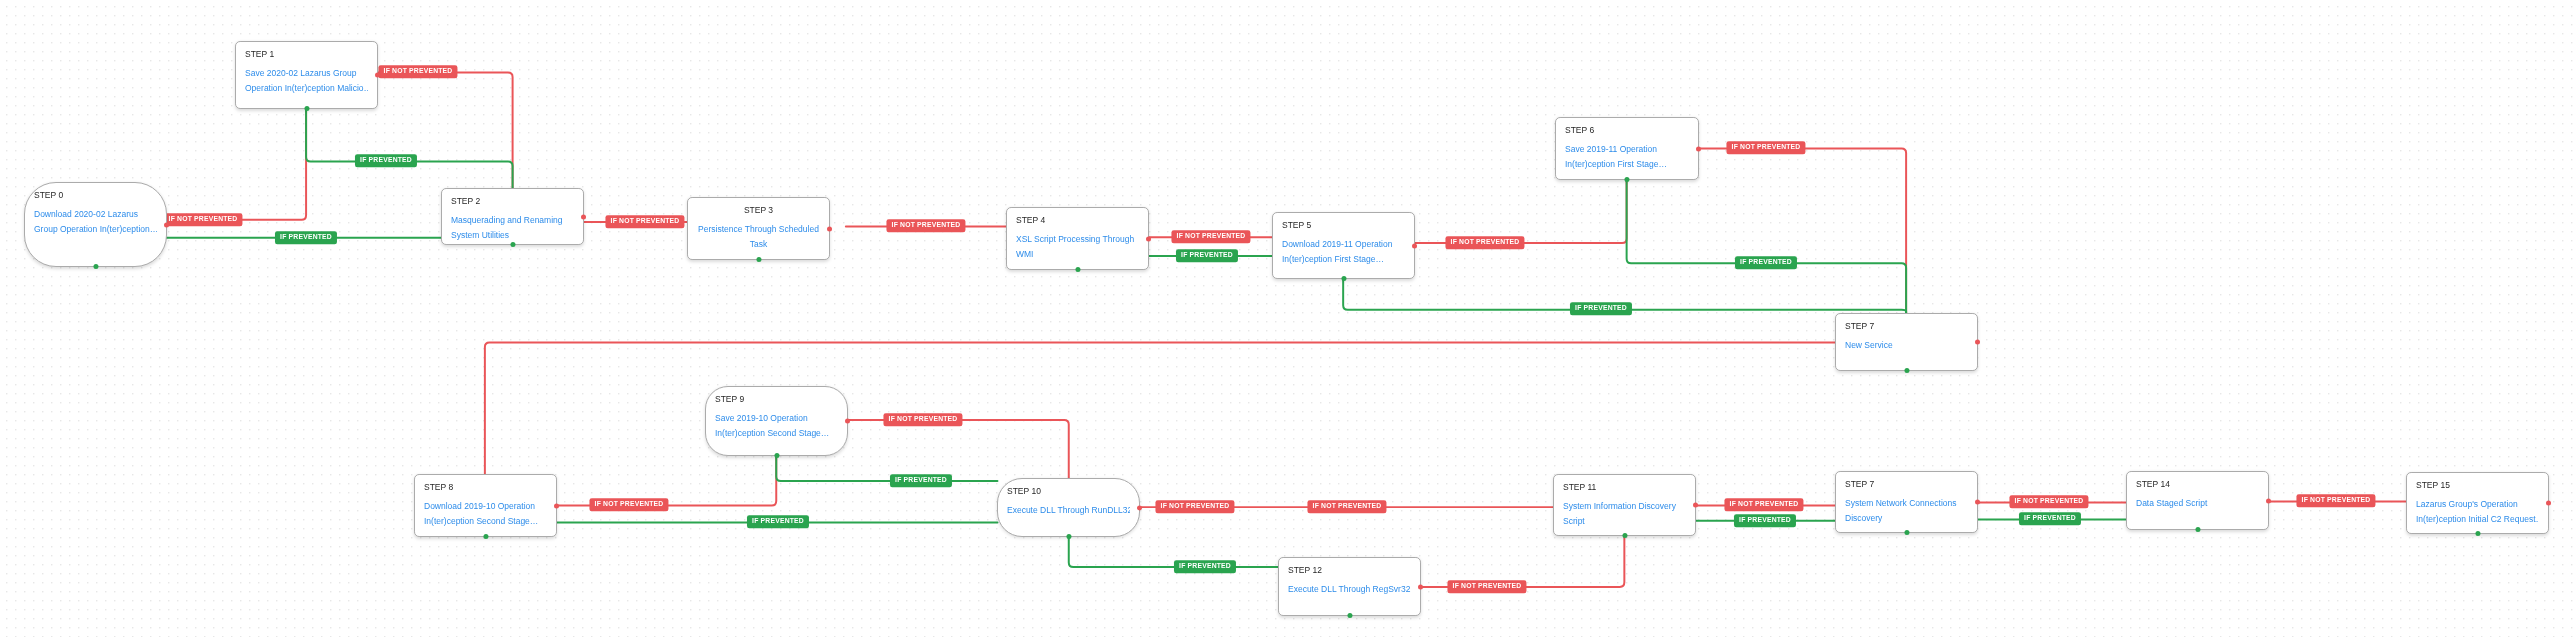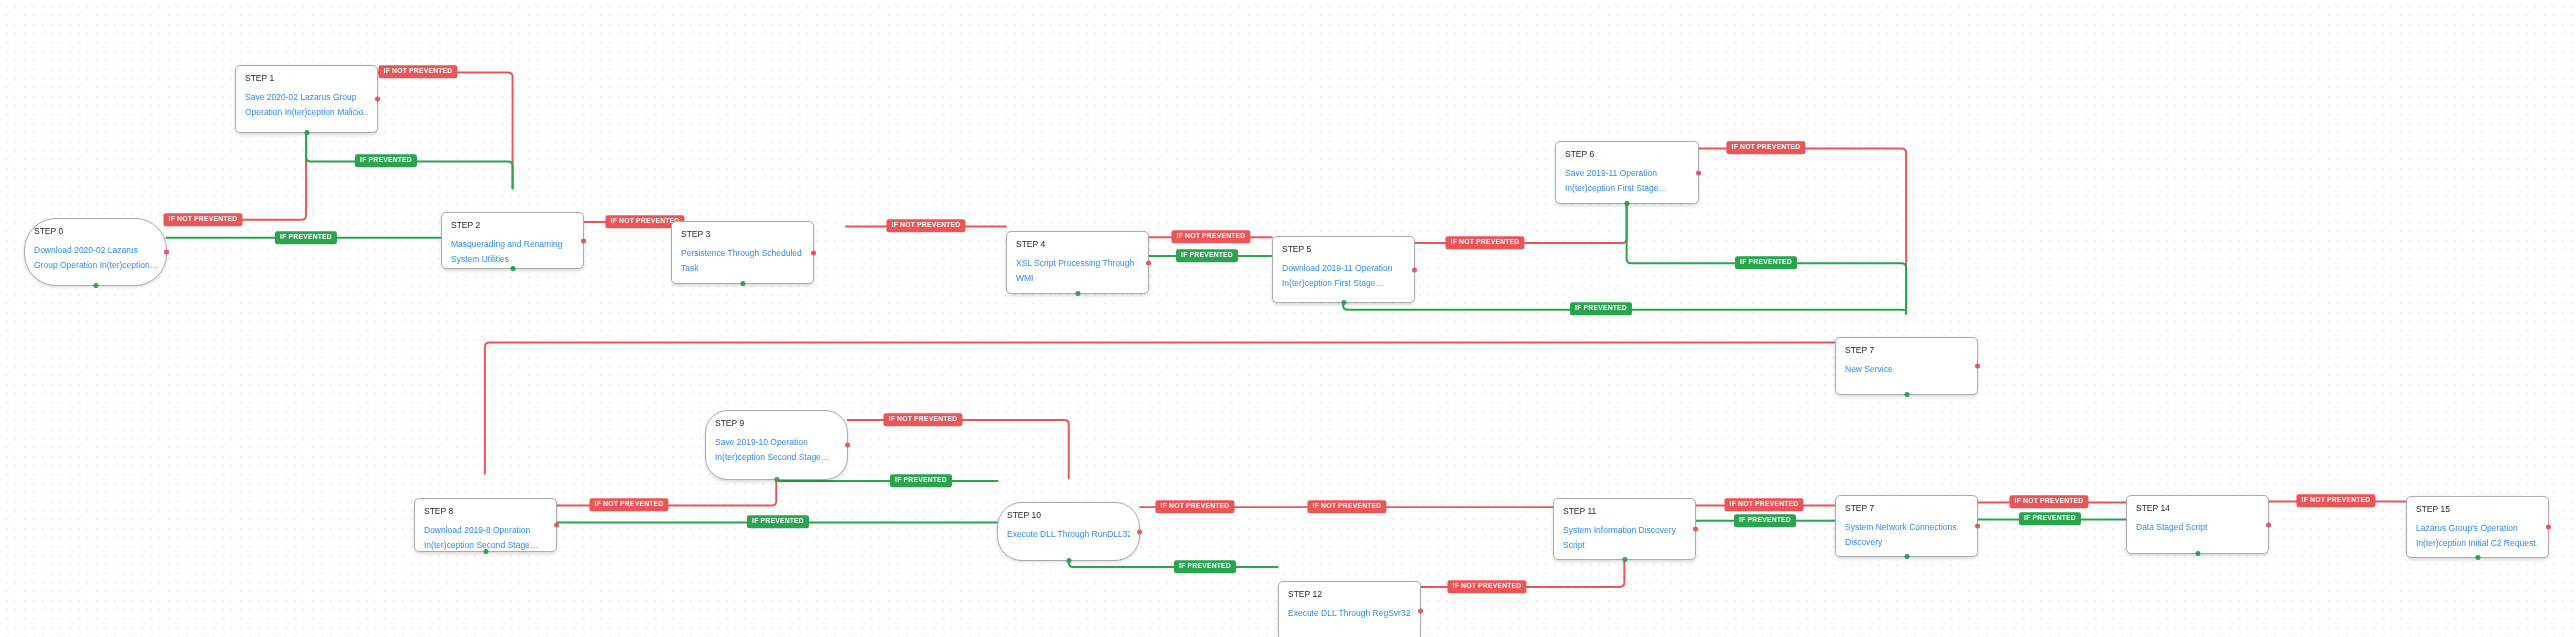--- a/index.html
+++ b/index.html
@@ -14,21 +14,20 @@
     position:absolute;z-index:2;transform:translate(-50%,-50%);
     color:#ffffff;font-size:6.8px;font-weight:bold;letter-spacing:0.2px;
     padding:2.3px 5.1px;border-radius:2.3px;white-space:nowrap;line-height:1.3;
   }
   .edge-label.red{background:#EA5558;}
   .edge-label.green{background:#2AA44F;}
   .node{
     position:absolute;z-index:3;background:#ffffff;border:0.8px solid #ababab;
     border-radius:5.1px;box-sizing:border-box;padding:7.4px 9px;
     box-shadow:0 1.1px 3.4px rgba(0,0,0,0.14);
-    margin-top:24px;
   }
   .node-title{font-size:8.5px;color:#1f1f1f;font-weight:500;margin-bottom:5.1px;line-height:1.35;}
   .node-line{font-size:8.5px;color:#2D8CEA;line-height:15.3px;white-space:nowrap;overflow:hidden;}
   .handle{position:absolute;width:5.1px;height:5.1px;border-radius:50%;}
   .handle.bottom{left:50%;bottom:-3.4px;transform:translateX(-50%);background:#2AA44F;}
   .handle.right{right:-3.4px;top:50%;transform:translateY(-50%);background:#EA5558;}
 </style>
 </head>
 <body>
 
@@ -81,42 +80,42 @@
       <div class="edge-label green" style="left: 1207px; top: 256px;">IF PREVENTED</div>
       <div class="edge-label green" style="left: 1601px; top: 309px;">IF PREVENTED</div>
       <div class="edge-label green" style="left: 1766px; top: 263px;">IF PREVENTED</div>
       <div class="edge-label green" style="left: 921px; top: 481px;">IF PREVENTED</div>
       <div class="edge-label green" style="left: 778px; top: 522px;">IF PREVENTED</div>
       <div class="edge-label green" style="left: 1205px; top: 567px;">IF PREVENTED</div>
       <div class="edge-label green" style="left: 1765px; top: 521px;">IF PREVENTED</div>
       <div class="edge-label green" style="left: 2050px; top: 519px;">IF PREVENTED</div>
     </div>
   <div id="nodes-layer">
-      <div class="node" style="left: 24px; top: 194px; width: 143px; height: 68px; border-radius: 32px;">
+      <div class="node" style="left: 24px; top: 182px; width: 143px; height: 85px; border-radius: 32px;">
         <div class="node-title">STEP 0</div>
         <div class="node-line">Download 2020-02 Lazarus</div>
         <div class="node-line">Group Operation In(ter)ception…</div>
         <span class="handle bottom"></span>
         <span class="handle right"></span>
       </div>
       <div class="node" style="left: 235px; top: 41px; width: 143px; height: 68px;">
         <div class="node-title">STEP 1</div>
         <div class="node-line">Save 2020-02 Lazarus Group</div>
         <div class="node-line">Operation In(ter)ception Malicio…</div>
         <span class="handle bottom"></span>
         <span class="handle right"></span>
       </div>
       <div class="node" style="left: 441px; top: 188px; width: 143px; height: 57px;">
         <div class="node-title">STEP 2</div>
         <div class="node-line">Masquerading and Renaming</div>
         <div class="node-line">System Utilities</div>
         <span class="handle bottom"></span>
         <span class="handle right"></span>
       </div>
-      <div class="node" style="left: 671px; top: 197px; width: 143px; height: 63px;">
+      <div class="node" style="left: 687px; top: 197px; width: 143px; height: 63px; text-align: center;">
         <div class="node-title">STEP 3</div>
         <div class="node-line">Persistence Through Scheduled</div>
         <div class="node-line">Task</div>
         <span class="handle bottom"></span>
         <span class="handle right"></span>
       </div>
       <div class="node" style="left: 1006px; top: 207px; width: 143px; height: 63px;">
         <div class="node-title">STEP 4</div>
         <div class="node-line">XSL Script Processing Through</div>
         <div class="node-line">WMI</div>
@@ -136,23 +135,23 @@
         <div class="node-line">In(ter)ception First Stage…</div>
         <span class="handle bottom"></span>
         <span class="handle right"></span>
       </div>
       <div class="node" style="left: 1835px; top: 313px; width: 143px; height: 58px;">
         <div class="node-title">STEP 7</div>
         <div class="node-line">New Service</div>
         <span class="handle bottom"></span>
         <span class="handle right"></span>
       </div>
-      <div class="node" style="left: 414px; top: 474px; width: 143px; height: 54px;">
+      <div class="node" style="left: 414px; top: 474px; width: 143px; height: 63px;">
         <div class="node-title">STEP 8</div>
-        <div class="node-line">Download 2019-8 Operation</div>
+        <div class="node-line">Download 2019-10 Operation</div>
         <div class="node-line">In(ter)ception Second Stage…</div>
         <span class="handle bottom"></span>
         <span class="handle right"></span>
       </div>
       <div class="node" style="left: 705px; top: 386px; width: 143px; height: 70px; border-radius: 23px;">
         <div class="node-title">STEP 9</div>
         <div class="node-line">Save 2019-10 Operation</div>
         <div class="node-line">In(ter)ception Second Stage…</div>
         <span class="handle bottom"></span>
         <span class="handle right"></span>

